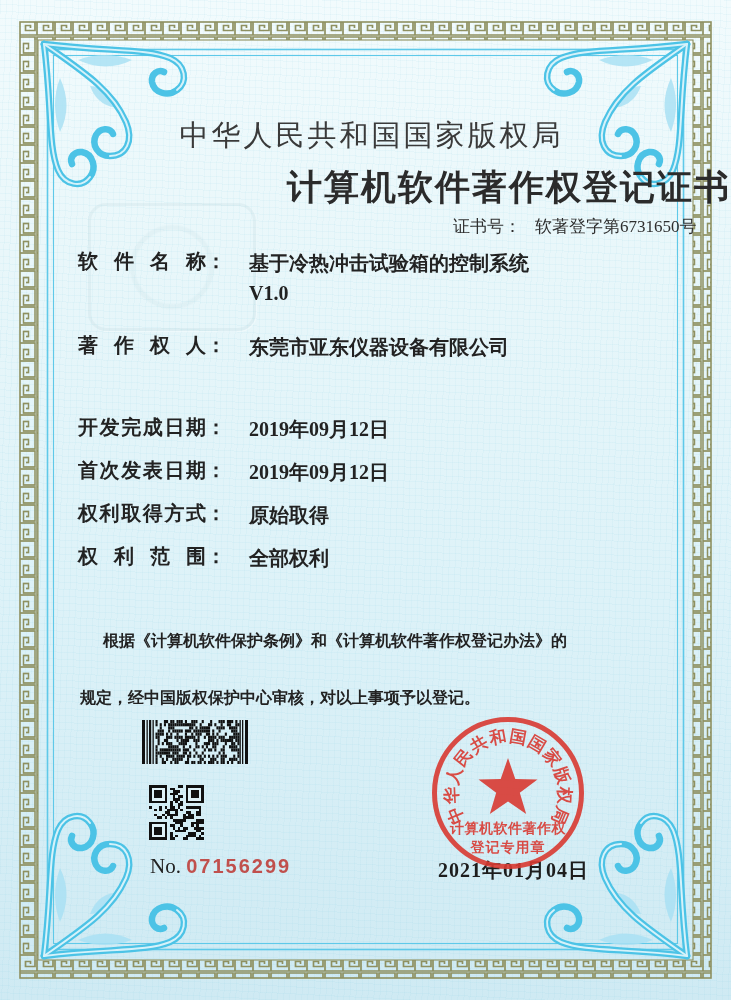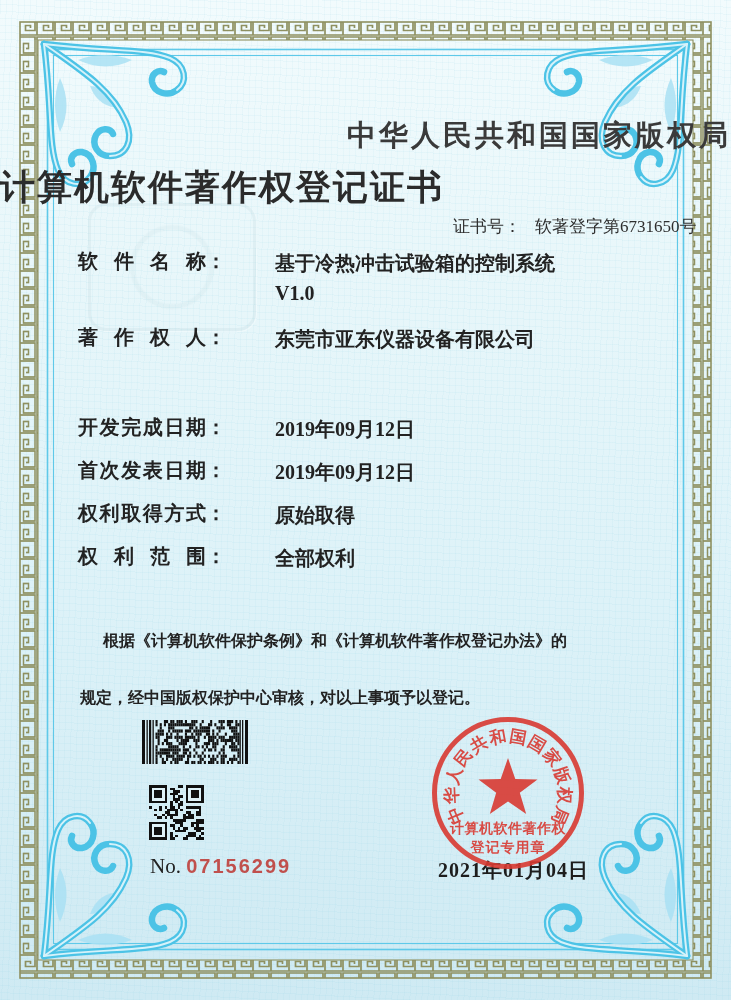--- a/index.html
+++ b/index.html
@@ -21,28 +21,28 @@
   }
   svg.frame{position:absolute;left:0;top:0;z-index:1;}
   .watermark{
     position:absolute;left:88px;top:203px;width:168px;height:128px;z-index:1;
     border-radius:18px;
     box-shadow:inset 0 0 0 3px rgba(165,198,206,.28), 1px 1px 0 rgba(255,255,255,.6);
     background:radial-gradient(circle at 50% 50%, transparent 36px, rgba(165,198,206,.20) 38px, rgba(165,198,206,.20) 41px, transparent 43px);
     opacity:.55;
   }
   .txt{position:absolute;color:#2e2e2e;white-space:nowrap;z-index:2;}
-  .authority{left:0;right:0;top:116px;text-align:right;font-size:29px;font-weight:700;letter-spacing:3px;color:#3a3a3a;padding-left:12px;}
-  .cert-title{left:0;right:0;top:164px;text-align:left;font-size:35px;font-weight:800;letter-spacing:2px;color:#2b2b2b;}
+  .authority{left:0;right:0;top:116px;text-align:center;font-size:29px;font-weight:400;letter-spacing:3px;color:#3a3a3a;padding-left:12px;}
+  .cert-title{left:0;right:0;top:164px;text-align:right;font-size:35px;font-weight:800;letter-spacing:2px;color:#2b2b2b;}
   .certno{left:453px;top:215px;font-size:17px;font-weight:400;}
   .certno .v{margin-left:14px;}
   .field-row{position:absolute;left:78px;font-size:20px;font-weight:600;white-space:nowrap;z-index:2;color:#222;}
   .lbl{display:inline-block;width:128px;text-align:justify;text-align-last:justify;vertical-align:top;}
   .colon{display:inline-block;vertical-align:top;}
-  .val{display:inline-block;margin-left:44px;vertical-align:top;line-height:30px;}
+  .val{display:inline-block;margin-left:18px;vertical-align:top;line-height:30px;}
   .statement{font-size:16px;font-weight:700;color:#222;}
   .serial{left:150px;top:854px;font-size:21px;color:#222;text-align:right;}
   .serial .num{color:#c0504d;font-family:"Liberation Sans","DejaVu Sans",sans-serif;font-size:20px;letter-spacing:2px;font-weight:600;}
   .issue-date{left:438px;top:857px;font-size:20px;font-weight:800;letter-spacing:1px;color:#1d1d1d;z-index:3;}
   .bc{position:absolute;left:142px;top:720px;z-index:2;}
   .qr{position:absolute;left:149px;top:785px;z-index:2;}
   .sealwrap{position:absolute;left:420px;top:705px;z-index:5;opacity:.9;}
   .ring-ch{font-size:17px;font-weight:700;fill:#d93a32;font-family:"Liberation Serif","DejaVu Serif",serif;}
   .seal-inner{font-weight:700;fill:#d93a32;font-family:"Liberation Serif","DejaVu Serif",serif;}
 </style>
@@ -98,21 +98,21 @@
   <div class="txt cert-title">计算机软件著作权登记证书</div>
   <div class="txt certno">
     <span>证书号：</span><span class="v">软著登字第6731650号</span>
   </div>
 
   <div class="field-row" style="top:248px">
     <span class="lbl">软件名称</span><span class="colon">：</span>
     <span class="val"><span>基于冷热冲击试验箱的控制系统</span><br>
     <span>V1.0</span></span>
   </div>
-  <div class="field-row" style="top:324px">
+  <div class="field-row" style="top:332px">
     <span class="lbl">著作权人</span><span class="colon">：</span>
     <span class="val">东莞市亚东仪器设备有限公司</span>
   </div>
   <div class="field-row" style="top:414px">
     <span class="lbl">开发完成日期</span><span class="colon">：</span>
     <span class="val">2019年09月12日</span>
   </div>
   <div class="field-row" style="top:457px">
     <span class="lbl">首次发表日期</span><span class="colon">：</span>
     <span class="val">2019年09月12日</span>

